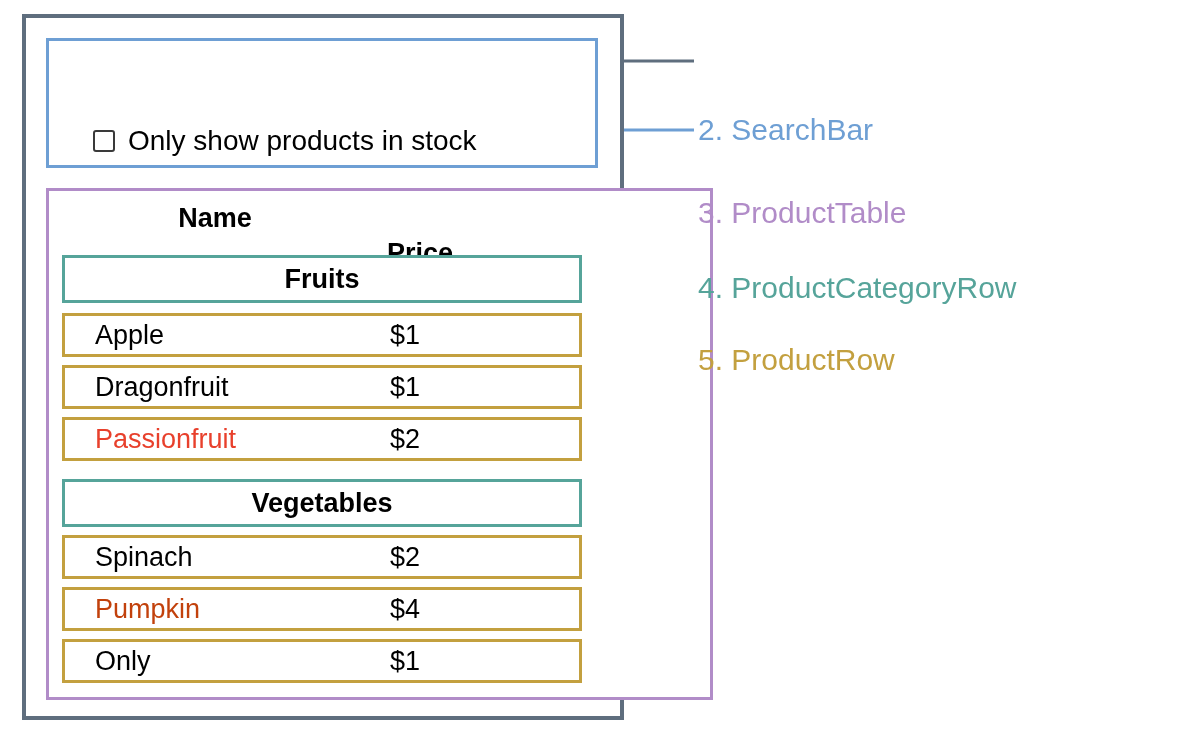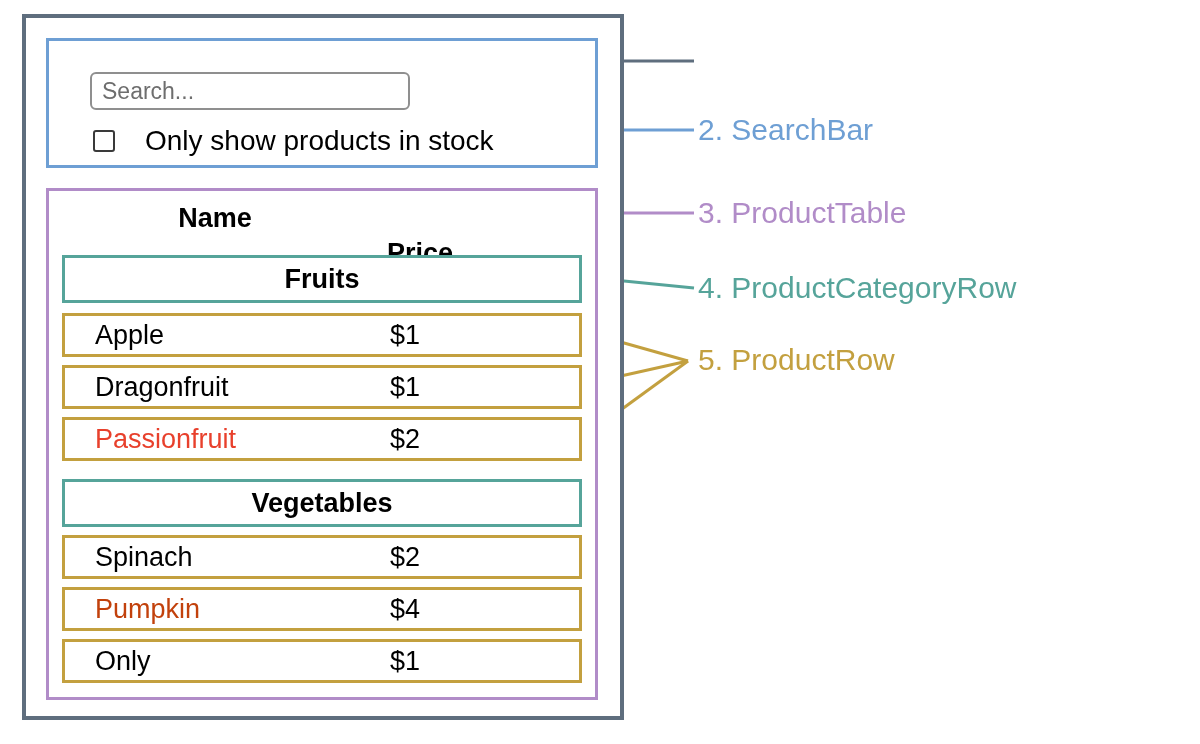--- a/index.html
+++ b/index.html
@@ -56,39 +56,39 @@
     border-radius: 6px;
     outline: none;
     background: #ffffff;
   }
   .search-input::placeholder { color: #6e6e6e; opacity: 1; }
   .stock-row {
     position: absolute;
     left: 44px; top: 84px;
     display: flex;
     align-items: center;
-    gap: 30px;
+    gap: 13px;
   }
   .stock-checkbox {
     appearance: none;
     -webkit-appearance: none;
     width: 22px; height: 22px;
     border: 2px solid #3a3a3a;
     border-radius: 3px;
     background: #ffffff;
     cursor: pointer;
     flex: 0 0 auto;
   }
   .stock-label { font-size: 28px; color: #000000; white-space: nowrap; }
 
   
   .product-table {
     position: absolute;
     left: 20px; top: 170px;
-    width: 552px; height: 512px;
+    width: 667px; height: 512px;
     border: 3px solid var(--product-table);
     background: #ffffff;
   }
   .thead { position: absolute; left: 0; top: 12px; width: 100%; height: 36px; }
   .th {
     position: absolute;
     transform: translateX(-50%);
     font-weight: bold;
     font-size: 27px;
     color: #000000;
@@ -149,21 +149,20 @@
     <line class="c3" x1="598" y1="213" x2="694" y2="213"></line>
     <line class="c4" x1="584" y1="277" x2="694" y2="288"></line>
     <line class="c5" x1="585" y1="332" x2="688" y2="361"></line>
     <line class="c5" x1="585" y1="384" x2="688" y2="361"></line>
     <line class="c5" x1="585" y1="436" x2="688" y2="361"></line>
   </svg>
 
   <div class="filterable">
 
     <div class="search-bar">
-      <input type="text" class="search-input" placeholder="Search..." style="">
       <div class="stock-row">
         <input type="checkbox" class="stock-checkbox" style="">
         <span class="stock-label">Only show products in stock</span>
       </div>
     </div>
 
     <div class="product-table">
       <div class="thead">
         <span class="th th-name">Name</span>
         <span class="th th-price">Price</span>

